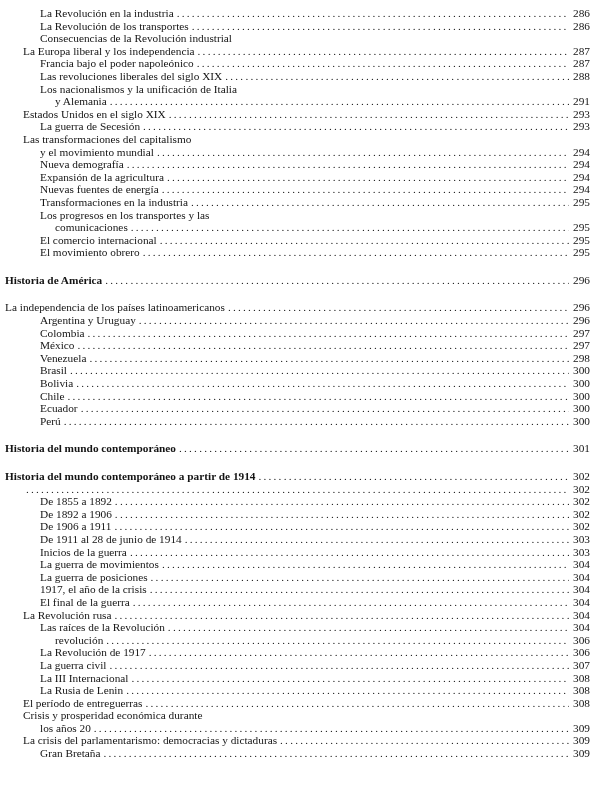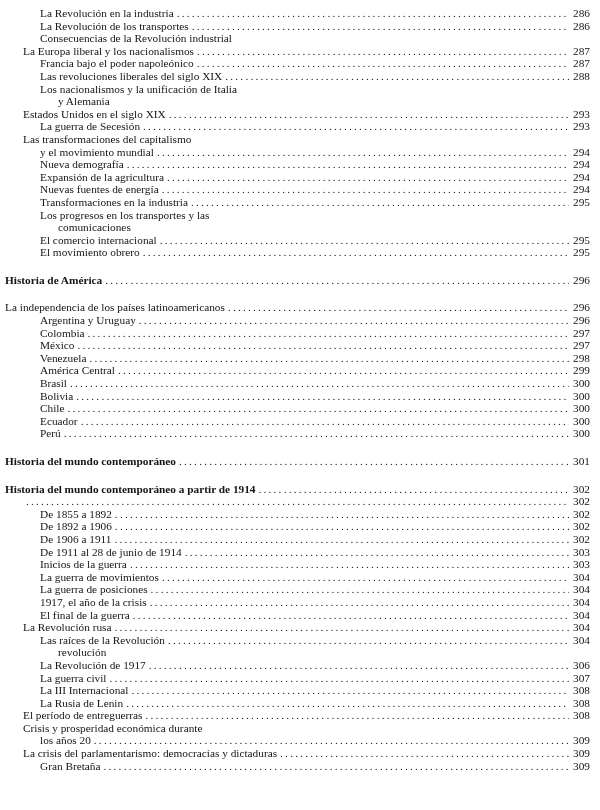--- a/index.html
+++ b/index.html
@@ -25,21 +25,21 @@
     display: flex;
     align-items: baseline;
     line-height: 12.6px;
     height: 12.6px;
     overflow: hidden;
     white-space: nowrap;
   }
   .level-0 { padding-left: 0; }
   .level-1 { padding-left: 18px; }
   .level-2 { padding-left: 35px; }
-  .level-3 { padding-left: 50px; flex-direction: column; }
+  .level-3 { padding-left: 50px; }
   .bold .title { font-weight: bold; }
   .title { white-space: nowrap; }
   .leader {
     flex: 1 1 auto;
     overflow: hidden;
     margin: 0 4px 0 3px;
     min-width: 0;
   }
   .leader::after {
     content: "..........................................................................................................................................................";
@@ -64,21 +64,21 @@
       </div>
       <div class="entry level-2">
         <span class="title">La Revolución de los transportes</span>
         <span class="leader"></span>
         <span class="pagenum">286</span>
       </div>
       <div class="entry level-2">
         <span class="title">Consecuencias de la Revolución industrial</span>
       </div>
       <div class="entry level-1">
-        <span class="title">La Europa liberal y los nacionalismos</span>
+        <span class="title">La Europa liberal y los independencia</span>
         <span class="leader"></span>
         <span class="pagenum">287</span>
       </div>
       <div class="entry level-2">
         <span class="title">Francia bajo el poder napoleónico</span>
         <span class="leader"></span>
         <span class="pagenum">287</span>
       </div>
       <div class="entry level-2">
         <span class="title">Las revoluciones liberales del siglo XIX</span>
@@ -173,25 +173,20 @@
       </div>
       <div class="entry level-2">
         <span class="title">México</span>
         <span class="leader"></span>
         <span class="pagenum">297</span>
       </div>
       <div class="entry level-2">
         <span class="title">Venezuela</span>
         <span class="leader"></span>
         <span class="pagenum">298</span>
-      </div>
-      <div class="entry level-2">
-        <span class="title">América Central</span>
-        <span class="leader"></span>
-        <span class="pagenum">299</span>
       </div>
       <div class="entry level-2">
         <span class="title">Brasil</span>
         <span class="leader"></span>
         <span class="pagenum">300</span>
       </div>
       <div class="entry level-2">
         <span class="title">Bolivia</span>
         <span class="leader"></span>
         <span class="pagenum">300</span>

